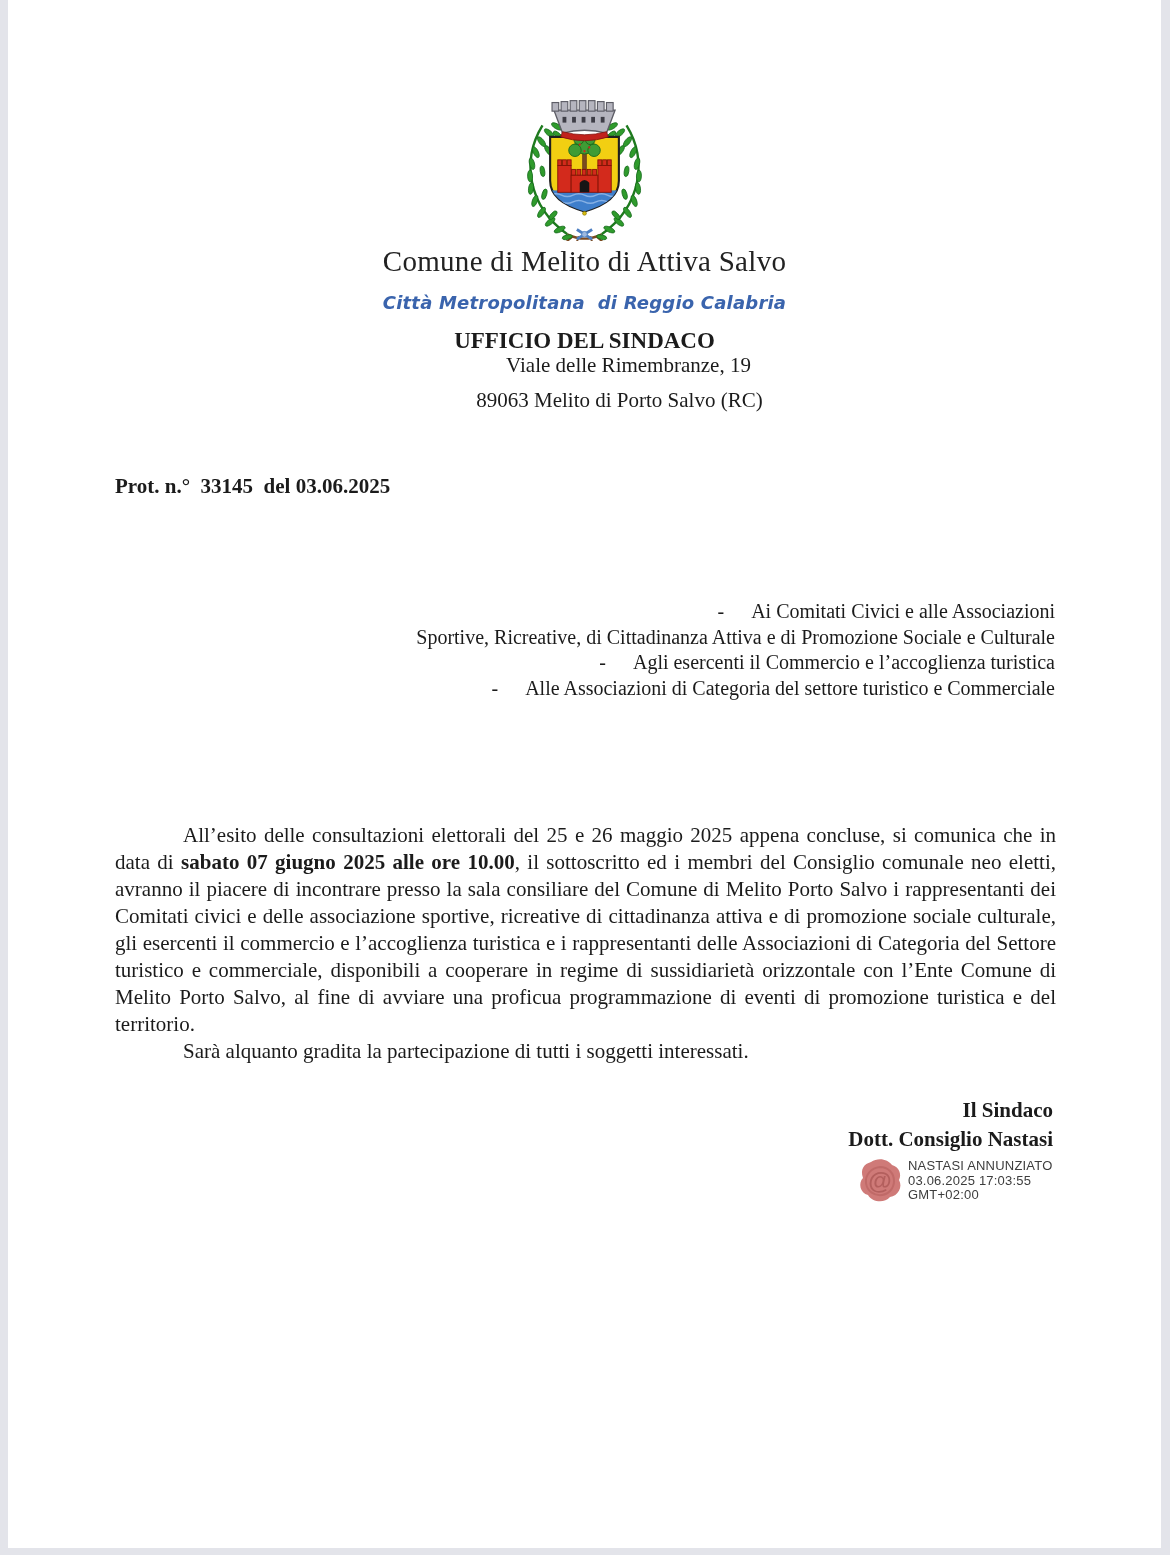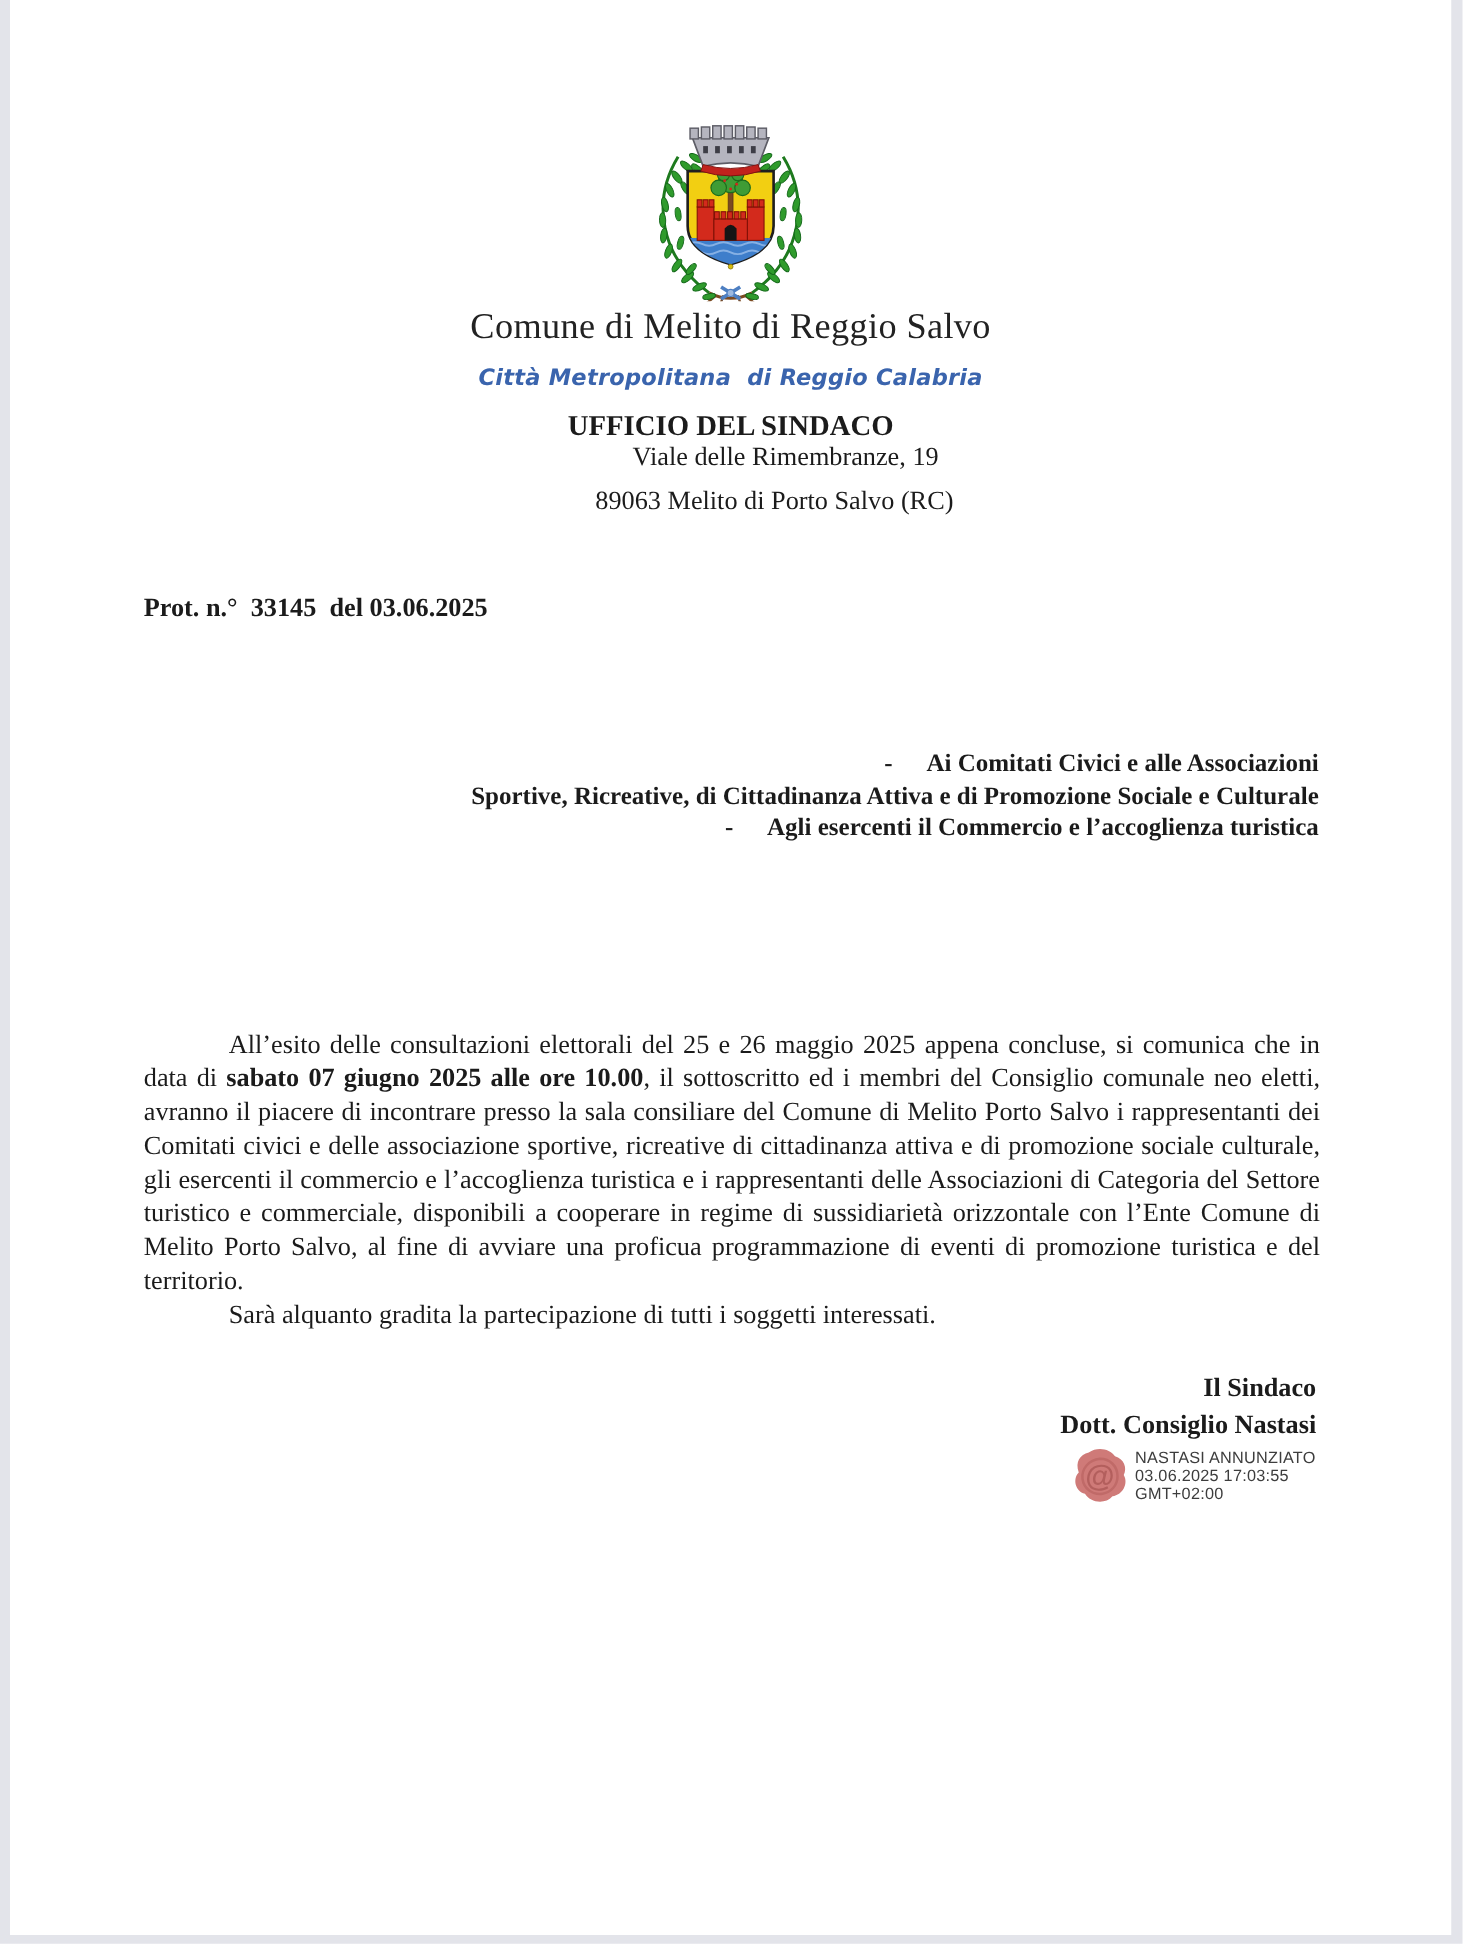--- a/index.html
+++ b/index.html
@@ -20,21 +20,21 @@
   .subtitle{
     top:292px;font-family:"DejaVu Sans",sans-serif;font-style:italic;
     font-weight:bold;font-size:18px;color:#3a64ad;letter-spacing:.2px;
   }
   .office{top:328px;font-size:23px;font-weight:bold;}
   .addr1{top:353px;font-size:21px;padding-left:44px;}
   .addr2{top:388px;font-size:21px;margin-left:35px;}
   .prot{left:107px;top:474px;font-size:21px;font-weight:bold;}
   .recipients{
     top:599px;right:106px;text-align:right;
-    font-weight:bold;font-size:20px;line-height:25.5px;
+    font-weight:normal;font-size:20px;line-height:25.5px;
   }
   .recipients .dash{display:inline-block;margin-right:27px;}
   .subject{
     left:98px;top:720px;width:935px;
     border:2px solid #2a2a2a;padding:5px 10px 7px 10px;
     font-weight:bold;font-size:20.5px;line-height:26px;
   }
   .letter-body{
     left:107px;top:822px;width:941px;
     font-size:21px;line-height:27px;
@@ -166,32 +166,33 @@
           <rect x="87" y="25" width="4" height="6"></rect>
           <rect x="97" y="25" width="4" height="6"></rect>
       </g>
       <path d="M55,46 Q80,54 105,46 L103,40.5 Q80,47 57,40.5 Z" fill="#c1221d" stroke="#7d120f" stroke-width="0.8"></path>
 
       <path d="M72,143 L88,153 M88,143 L72,153" stroke="#4d7fc2" stroke-width="3"></path>
       <circle cx="80" cy="148" r="3" fill="#9db9e0" stroke="#4d7fc2" stroke-width="1"></circle>
     </svg>
   </div>
 
-  <div class="abs centered title">Comune di Melito di Reggio Salvo</div>
+  <div class="abs centered title">Comune di Melito di Attiva Salvo</div>
   <div class="abs centered subtitle pre">Città Metropolitana  di Reggio Calabria</div>
   <div class="abs centered office">UFFICIO DEL SINDACO</div>
   <div class="abs centered addr1">Viale delle Rimembranze, 19</div>
   <div class="abs centered addr2">89063 Melito di Porto Salvo (RC)</div>
 
   <div class="abs prot pre">Prot. n.°  33145  del 03.06.2025</div>
 
   <div class="abs recipients">
     <div><span class="dash">-</span><span>Ai Comitati Civici e alle Associazioni</span></div>
     <div><span>Sportive, Ricreative, di Cittadinanza Attiva e di Promozione Sociale e Culturale</span></div>
     <div><span class="dash">-</span><span>Agli esercenti il Commercio e l’accoglienza turistica</span></div>
+    <div><span class="dash">-</span><span>Alle Associazioni di Categoria del settore turistico e Commerciale</span></div>
   </div>
 
 
   <div class="abs letter-body">
     <p class="p1"><span>All’esito delle consultazioni elettorali del 25 e 26 maggio 2025 appena concluse, si comunica che in data di </span><strong>sabato 07 giugno 2025 alle ore 10.00</strong><span>, il sottoscritto ed i membri del Consiglio comunale neo eletti, avranno il piacere di incontrare presso la sala consiliare del Comune di  Melito Porto Salvo i rappresentanti dei Comitati civici e delle associazione sportive, ricreative di cittadinanza attiva e di promozione sociale culturale, gli esercenti il commercio e l’accoglienza turistica e i rappresentanti delle Associazioni di Categoria del Settore turistico e commerciale,  disponibili a cooperare in regime di sussidiarietà orizzontale con l’Ente Comune di Melito Porto Salvo,  al fine di avviare  una proficua programmazione di eventi di promozione turistica e  del territorio.</span></p>
     <p class="p2">Sarà alquanto gradita la partecipazione di tutti i soggetti interessati.</p>
   </div>
 
   <div class="abs signature">
     <div>Il Sindaco</div>

